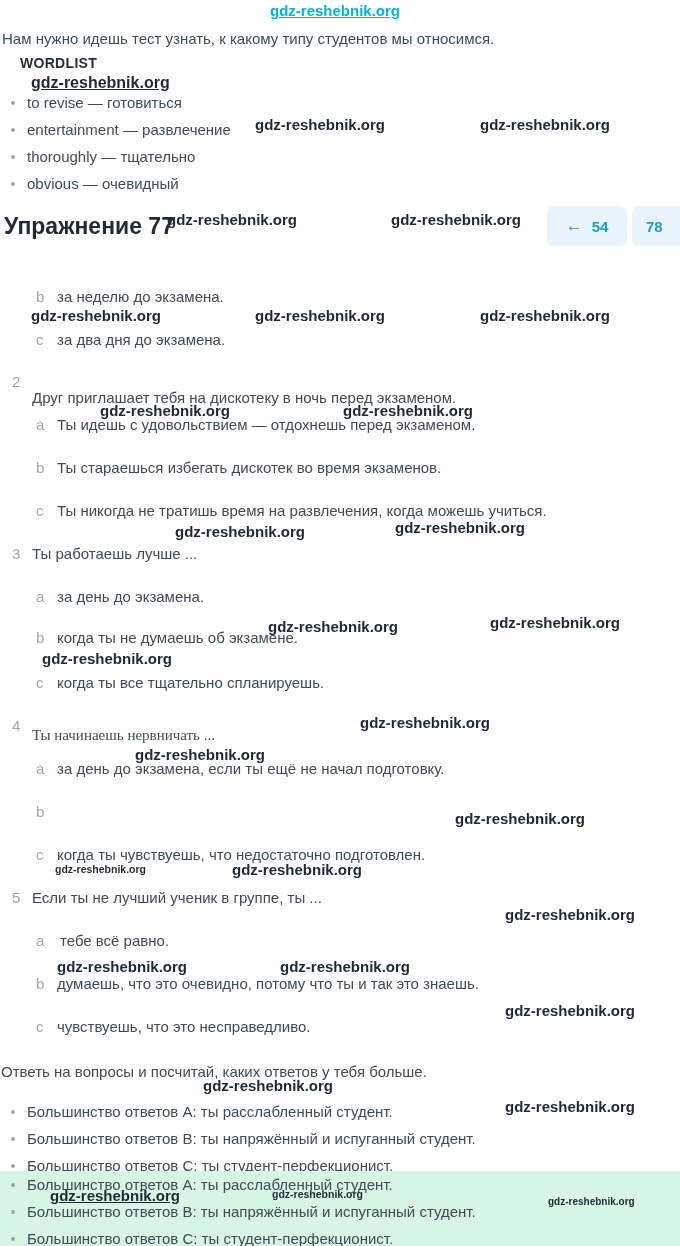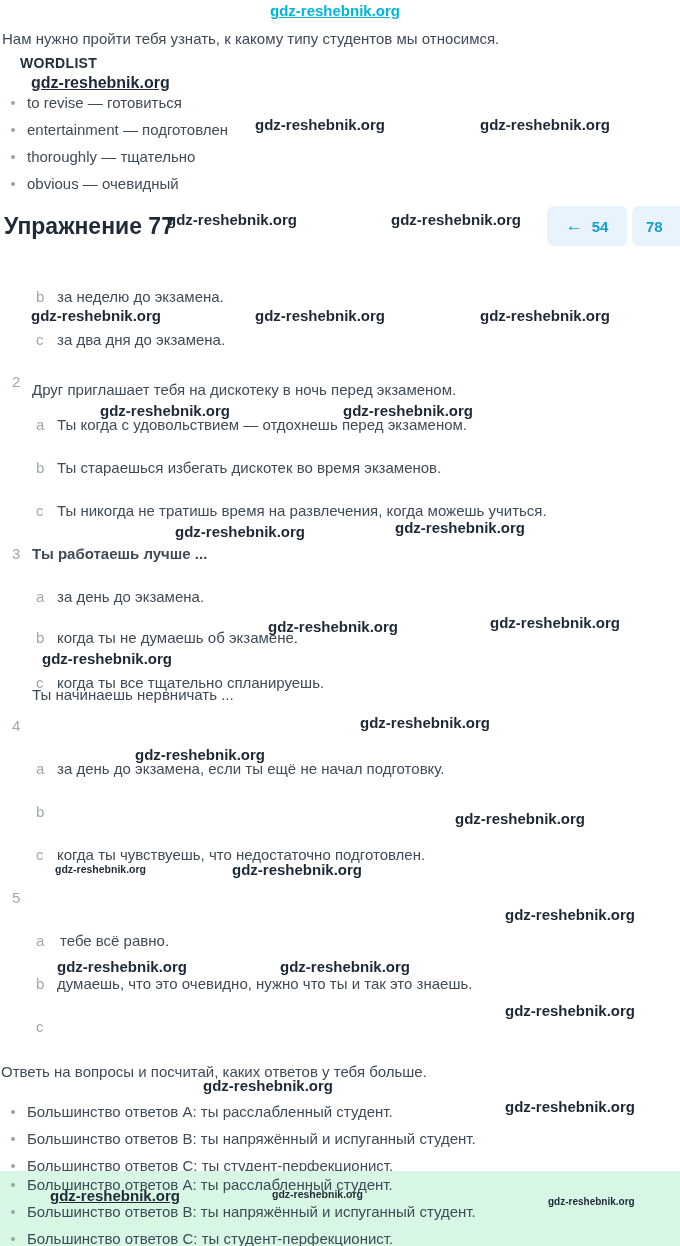--- a/index.html
+++ b/index.html
@@ -30,33 +30,33 @@
 
   .green { position:absolute; left:0; top:1171px; width:680px; height:75px; background:#d8f6e4; }
 </style>
 </head>
 <body>
 
 <div class="page">
 
   <div class="wm teal u" style="left:270px; top:2px;">gdz-reshebnik.org</div>
 
-  <div class="t" style="left:2px; top:30px;">Нам нужно пройти тебя узнать, к какому типу студентов мы относимся.</div>
+  <div class="t" style="left:2px; top:30px;">Нам нужно идешь тест узнать, к какому типу студентов мы относимся.</div>
 
   <div class="wordlist-title" style="left:20px; top:55px;">WORDLIST</div>
   <div class="wm u big" style="left:31px; top:73px;">gdz-reshebnik.org</div>
 
   <span class="dot" style="left:11px; top:101px;"></span>
   <div class="t" style="left:27px; top:94px;">to revise — готовиться</div>
 
   <div class="wm" style="left:255px; top:116px;">gdz-reshebnik.org</div>
   <div class="wm" style="left:480px; top:116px;">gdz-reshebnik.org</div>
 
   <span class="dot" style="left:11px; top:128px;"></span>
-  <div class="t" style="left:27px; top:121px;">entertainment — подготовлен</div>
+  <div class="t" style="left:27px; top:121px;">entertainment — развлечение</div>
 
   <span class="dot" style="left:11px; top:155px;"></span>
   <div class="t" style="left:27px; top:148px;">thoroughly — тщательно</div>
 
   <span class="dot" style="left:11px; top:182px;"></span>
   <div class="t" style="left:27px; top:175px;">obvious — очевидный</div>
 
   <div class="h1" style="left:4px; top:213px;">Упражнение 77</div>
   <div class="wm" style="left:167px; top:211px;">gdz-reshebnik.org</div>
   <div class="wm" style="left:391px; top:211px;">gdz-reshebnik.org</div>
@@ -73,88 +73,90 @@
   <div class="t" style="left:57px; top:288px;">за неделю до экзамена.</div>
 
   <div class="wm" style="left:31px; top:307px;">gdz-reshebnik.org</div>
   <div class="wm" style="left:255px; top:307px;">gdz-reshebnik.org</div>
   <div class="wm" style="left:480px; top:307px;">gdz-reshebnik.org</div>
 
   <div class="lbl" style="left:36px; top:331px;">c</div>
   <div class="t" style="left:57px; top:331px;">за два дня до экзамена.</div>
 
   <div class="lbl" style="left:12px; top:373px;">2</div>
-  <div class="t" style="left:32px; top:381px;">Друг приглашает тебя на дискотеку в ночь перед экзаменом.</div>
+  <div class="t" style="left:32px; top:389px;">Друг приглашает тебя на дискотеку в ночь перед экзаменом.</div>
 
   <div class="wm" style="left:100px; top:402px;">gdz-reshebnik.org</div>
   <div class="wm" style="left:343px; top:402px;">gdz-reshebnik.org</div>
 
   <div class="lbl" style="left:36px; top:416px;">a</div>
-  <div class="t" style="left:57px; top:416px;">Ты когда с удовольствием — отдохнешь перед экзаменом.</div>
+  <div class="t" style="left:57px; top:416px;">Ты идешь с удовольствием — отдохнешь перед экзаменом.</div>
 
   <div class="lbl" style="left:36px; top:459px;">b</div>
   <div class="t" style="left:57px; top:459px;">Ты стараешься избегать дискотек во время экзаменов.</div>
 
   <div class="lbl" style="left:36px; top:502px;">c</div>
   <div class="t" style="left:57px; top:502px;">Ты никогда не тратишь время на развлечения, когда можешь учиться.</div>
 
   <div class="wm" style="left:175px; top:523px;">gdz-reshebnik.org</div>
   <div class="wm" style="left:395px; top:519px;">gdz-reshebnik.org</div>
 
   <div class="lbl" style="left:12px; top:545px;">3</div>
-  <div class="t" style="left:32px; top:545px;font-weight:bold;">Ты работаешь лучше ...</div>
+  <div class="t" style="left:32px; top:545px;">Ты работаешь лучше ...</div>
 
   <div class="lbl" style="left:36px; top:588px;">a</div>
   <div class="t" style="left:57px; top:588px;">за день до экзамена.</div>
 
   <div class="wm" style="left:268px; top:618px;">gdz-reshebnik.org</div>
   <div class="wm" style="left:490px; top:614px;">gdz-reshebnik.org</div>
 
   <div class="lbl" style="left:36px; top:629px;">b</div>
   <div class="t" style="left:57px; top:629px;">когда ты не думаешь об экзамене.</div>
 
   <div class="wm" style="left:42px; top:650px;">gdz-reshebnik.org</div>
 
   <div class="lbl" style="left:36px; top:674px;">c</div>
   <div class="t" style="left:57px; top:674px;">когда ты все тщательно спланируешь.</div>
 
   <div class="lbl" style="left:12px; top:717px;">4</div>
-  <div class="t" style="left:32px; top:686px;">Ты начинаешь нервничать ...</div>
+  <div class="t" style="left:32px; top:726px;font-family:Liberation Serif, serif;">Ты начинаешь нервничать ...</div>
   <div class="wm" style="left:360px; top:714px;">gdz-reshebnik.org</div>
 
   <div class="wm" style="left:135px; top:746px;">gdz-reshebnik.org</div>
 
   <div class="lbl" style="left:36px; top:760px;">a</div>
   <div class="t" style="left:57px; top:760px;">за день до экзамена, если ты ещё не начал подготовку.</div>
 
   <div class="lbl" style="left:36px; top:803px;">b</div>
   <div class="wm" style="left:455px; top:810px;">gdz-reshebnik.org</div>
 
   <div class="lbl" style="left:36px; top:846px;">c</div>
   <div class="t" style="left:57px; top:846px;">когда ты чувствуешь, что недостаточно подготовлен.</div>
 
   <div class="wm sm" style="left:55px; top:863px;">gdz-reshebnik.org</div>
   <div class="wm" style="left:232px; top:861px;">gdz-reshebnik.org</div>
 
   <div class="lbl" style="left:12px; top:889px;">5</div>
+  <div class="t" style="left:32px; top:889px;">Если ты не лучший ученик в группе, ты ...</div>
 
   <div class="wm" style="left:505px; top:906px;">gdz-reshebnik.org</div>
 
   <div class="lbl" style="left:36px; top:932px;">a</div>
   <div class="t" style="left:60px; top:932px;">тебе всё равно.</div>
 
   <div class="wm" style="left:57px; top:958px;">gdz-reshebnik.org</div>
   <div class="wm" style="left:280px; top:958px;">gdz-reshebnik.org</div>
 
   <div class="lbl" style="left:36px; top:975px;">b</div>
-  <div class="t" style="left:57px; top:975px;">думаешь, что это очевидно, нужно что ты и так это знаешь.</div>
+  <div class="t" style="left:57px; top:975px;">думаешь, что это очевидно, потому что ты и так это знаешь.</div>
 
   <div class="wm" style="left:505px; top:1002px;">gdz-reshebnik.org</div>
 
   <div class="lbl" style="left:36px; top:1018px;">c</div>
+  <div class="t" style="left:57px; top:1018px;">чувствуешь, что это несправедливо.</div>
 
   <div class="t" style="left:1px; top:1063px;">Ответь на вопросы и посчитай, каких ответов у тебя больше.</div>
   <div class="wm" style="left:203px; top:1077px;">gdz-reshebnik.org</div>
 
   <span class="dot" style="left:11px; top:1110px;"></span>
   <div class="t" style="left:27px; top:1103px;">Большинство ответов A: ты расслабленный студент.</div>
   <div class="wm" style="left:505px; top:1098px;">gdz-reshebnik.org</div>
 
   <span class="dot" style="left:11px; top:1137px;"></span>
   <div class="t" style="left:27px; top:1130px;">Большинство ответов B: ты напряжённый и испуганный студент.</div>

